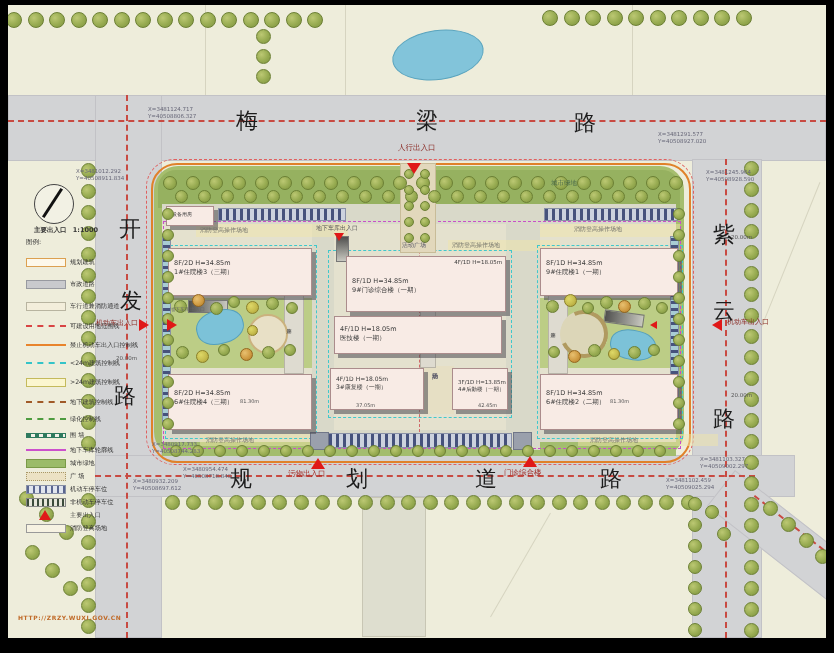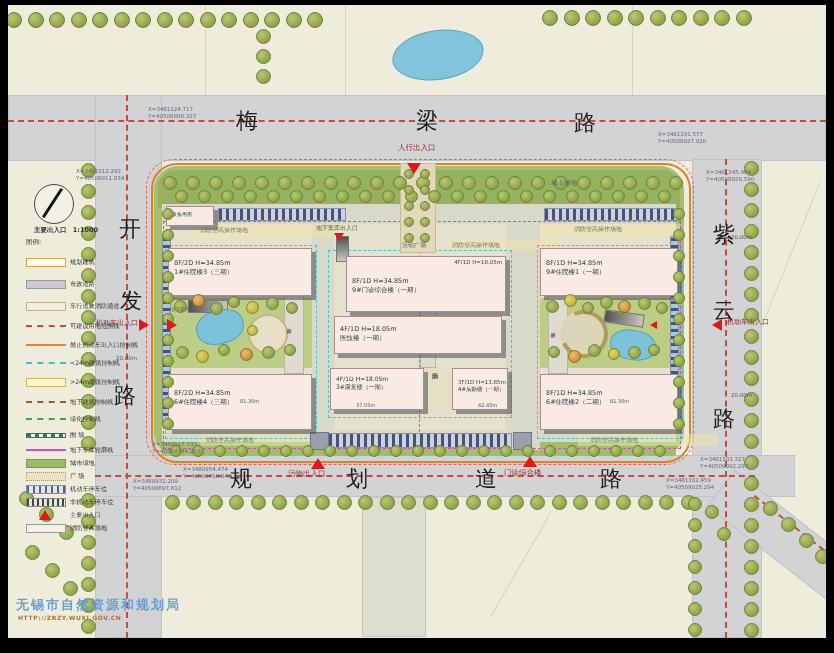--- a/index.html
+++ b/index.html
@@ -631,20 +631,19 @@
         <span class="lg-label">主要出入口</span>
       </div>
     <div class="lg-item" style="top:284px">
         <span class="swbox">
           <span class="sw s17"></span>
         </span>
         <span class="lg-label">消防登高场地</span>
       </div>
   </div>
 
-  <div class="lbl" style="left:16px;top:596px;font-size:13px;font-weight:bold;color:#5f97cf;letter-spacing:2px;opacity:.9">无锡市自然资源和规划局</div>
   <div class="lbl" style="left:18px;top:614px;font-size:6px;font-weight:bold;color:#c06a28;letter-spacing:.6px">HTTP://ZRZY.WUXI.GOV.CN</div>
 
   <div class="frame" style="left:0;top:0;width:834px;height:5px"></div>
   <div class="frame" style="left:0;top:0;width:8px;height:653px"></div>
   <div class="frame" style="left:826px;top:0;width:8px;height:653px"></div>
   <div class="frame" style="left:0;top:638px;width:834px;height:15px"></div>
 </div>
 
 </body></html>

